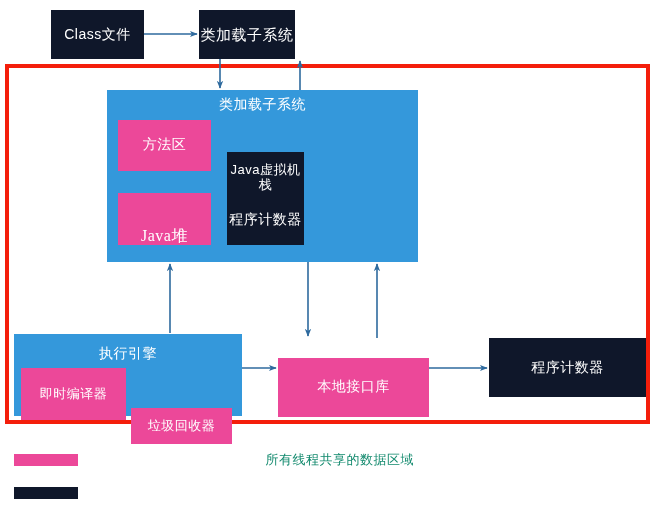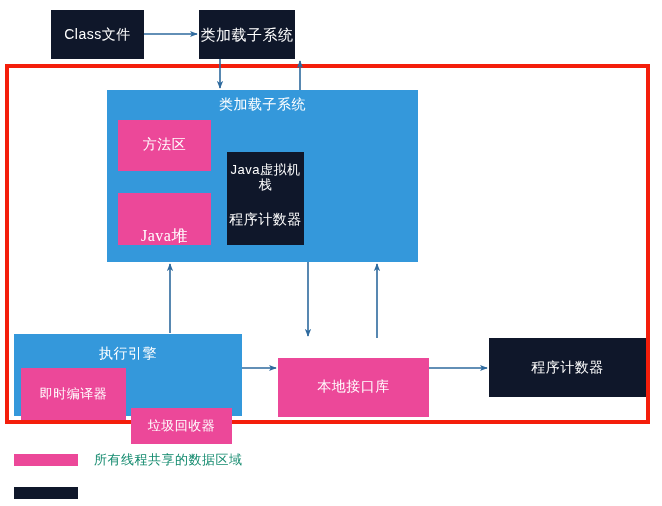--- a/index.html
+++ b/index.html
@@ -130,20 +130,21 @@
   
   #legend {
     position: absolute;
     left: 14px; top: 443px;
     width: 400px;
   }
   .legend-row {
     display: flex;
     align-items: center;
     height: 33px;
+    justify-content: space-between;
   }
   .legend-swatch {
     width: 64px;
     height: 12px;
     flex: 0 0 auto;
   }
   .legend-label {
     margin-left: 16px;
     color: #138A6E;
     font-size: 13px;

